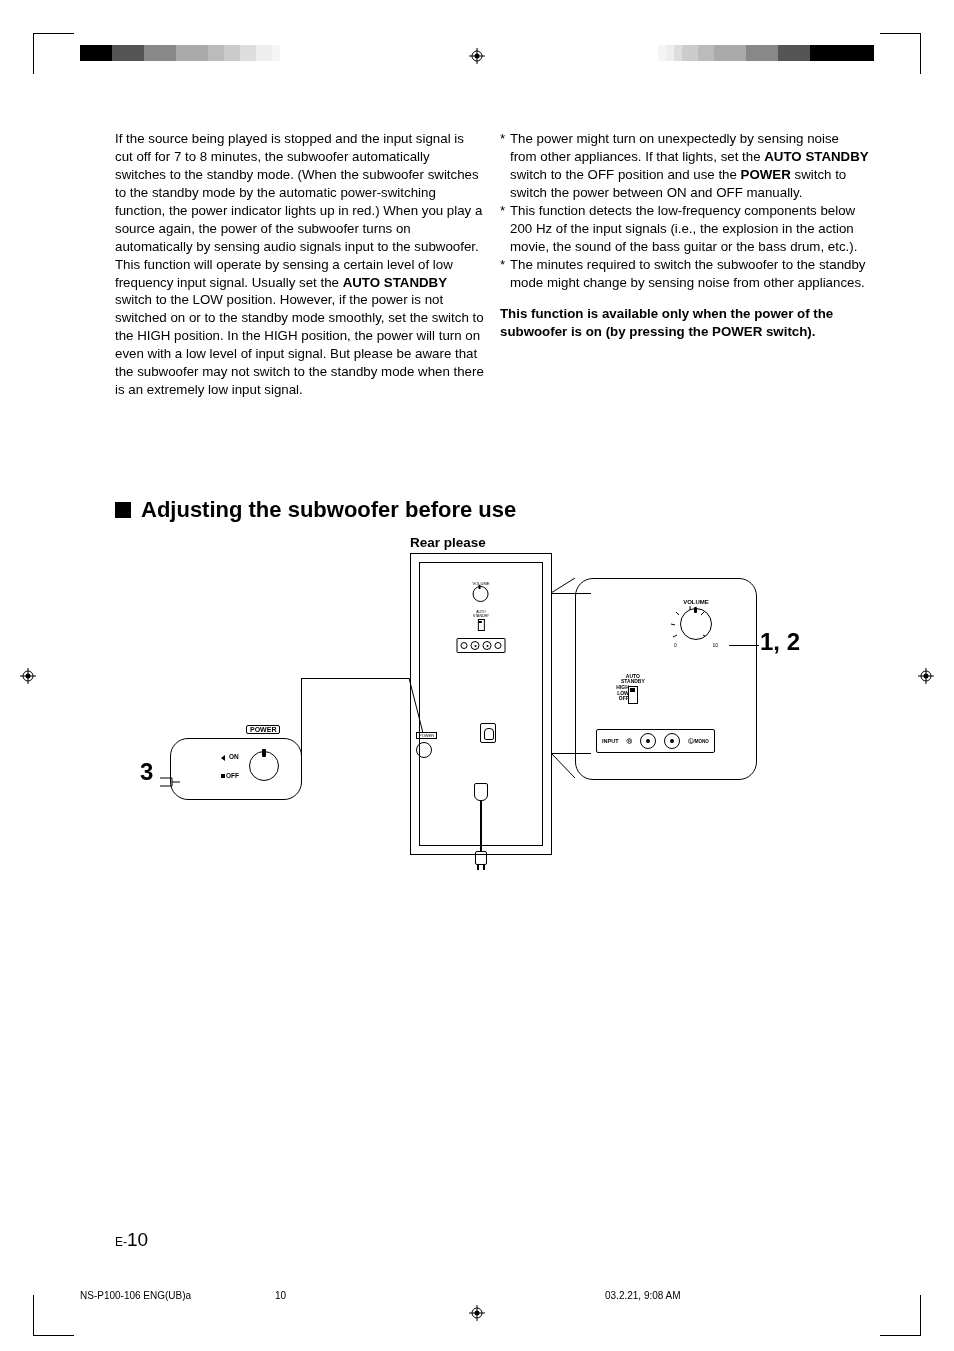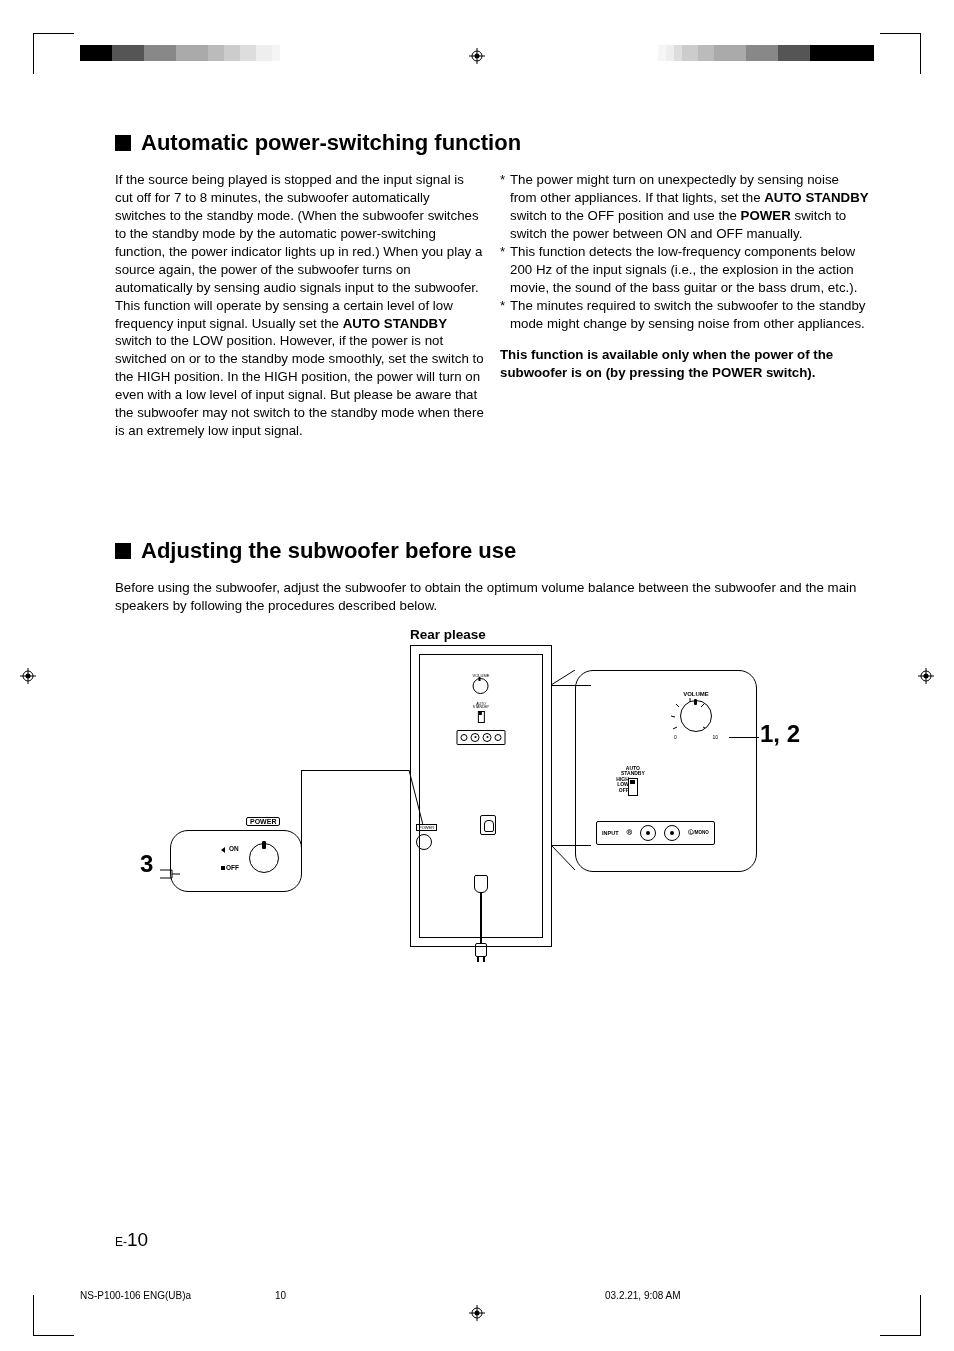--- a/index.html
+++ b/index.html
@@ -248,45 +248,40 @@
 <div class="reg regright">
     <svg width="16" height="16">
       <circle cx="8" cy="8" r="5" fill="none" stroke="#000" stroke-width="1"></circle>
       <circle cx="8" cy="8" r="2.5" fill="#000"></circle>
       <line x1="8" y1="0" x2="8" y2="16" stroke="#000"></line>
       <line x1="0" y1="8" x2="16" y2="8" stroke="#000"></line>
     </svg>
   </div>
 
 <div class="content">
-  <h2 class="section">
-      <span class="sq"></span>
-      <span>Automatic power-switching function</span>
-    </h2>
   <div class="two-col">
     <div class="col">
       <p>If the source being played is stopped and the input signal is cut off for 7 to 8 minutes, the subwoofer automatically switches to the standby mode. (When the subwoofer switches to the standby mode by the automatic power-switching function, the power indicator lights up in red.) When you play a source again, the power of the subwoofer turns on automatically by sensing audio signals input to the subwoofer.</p>
       <p><span>This function will operate by sensing a certain level of low frequency input signal. Usually set the </span><span class="bold">AUTO STANDBY</span><span> switch to the LOW position. However, if the power is not switched on or to the standby mode smoothly, set the switch to the HIGH position. In the HIGH position, the power will turn on even with a low level of input signal. But please be aware that the subwoofer may not switch to the standby mode when there is an extremely low input signal.</span></p>
     </div>
     <div class="col">
       <ul>
         <li><span class="ast">*</span><span>The power might turn on unexpectedly by sensing noise from other appliances. If that lights, set the </span><span class="bold">AUTO STANDBY</span><span> switch to the OFF position and use the </span><span class="bold">POWER</span><span> switch to switch the power between ON and OFF manually.</span></li>
         <li><span class="ast">*</span><span>This function detects the low-frequency components below 200 Hz of the input signals (i.e., the explosion in the action movie, the sound of the bass guitar or the bass drum, etc.).</span></li>
         <li><span class="ast">*</span><span>The minutes required to switch the subwoofer to the standby mode might change by sensing noise from other appliances.</span></li>
       </ul>
       <p class="bold" style="margin-top:14px;">This function is available only when the power of the subwoofer is on (by pressing the POWER switch).</p>
     </div>
   </div>
 
   <div class="sect2">
     <h2 class="section">
         <span class="sq"></span>
         <span>Adjusting the subwoofer before use</span>
       </h2>
-    <p class="intro">Before using the subwoofer, adjust the subwoofer to obtain the optimum volume balance between the subwoofer and the main speakers by following the procedures described below.</p>
 
     <div class="diagram">
       <div class="rearlabel">Rear please</div>
 
       <div class="rearpanel-outer">
         <div class="rearpanel-inner">
           <div class="rp-vol">
             <span class="vt">VOLUME</span>
             <div class="knob-tiny"></div>
           </div>

